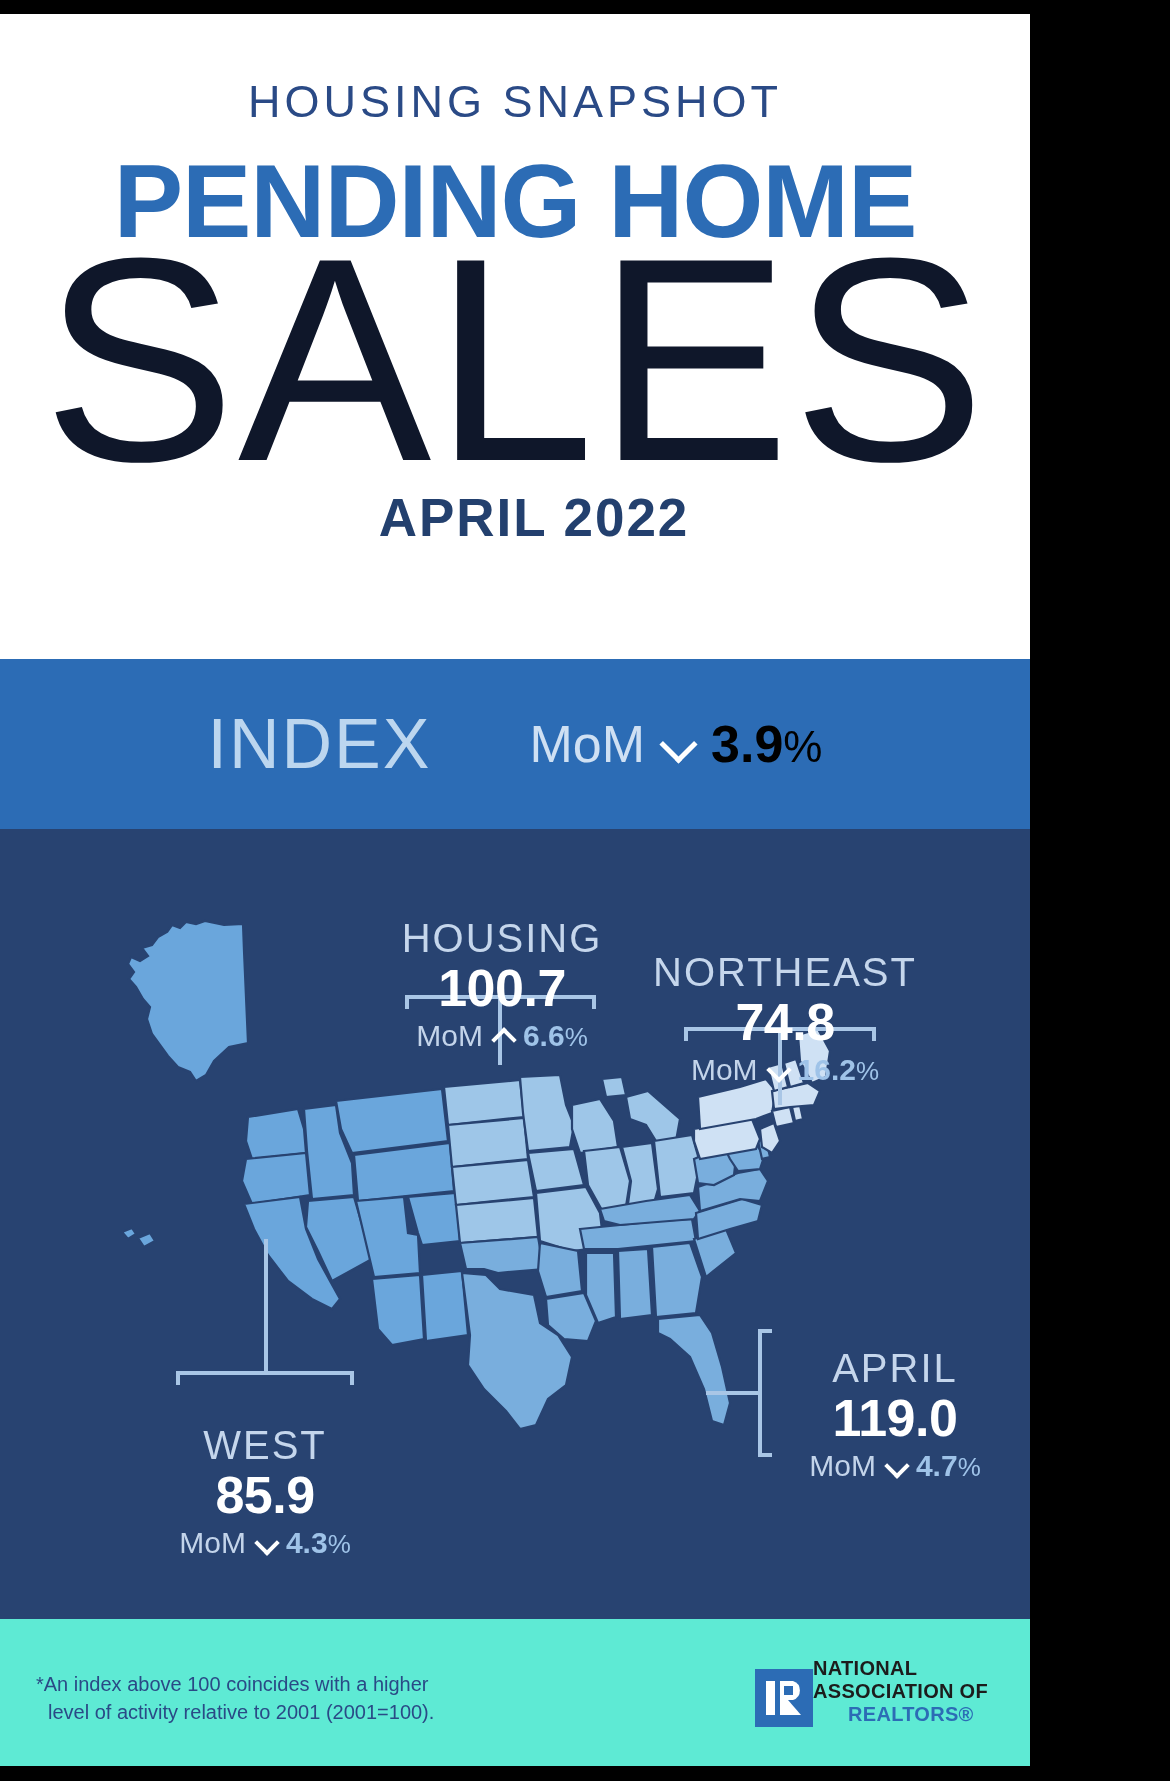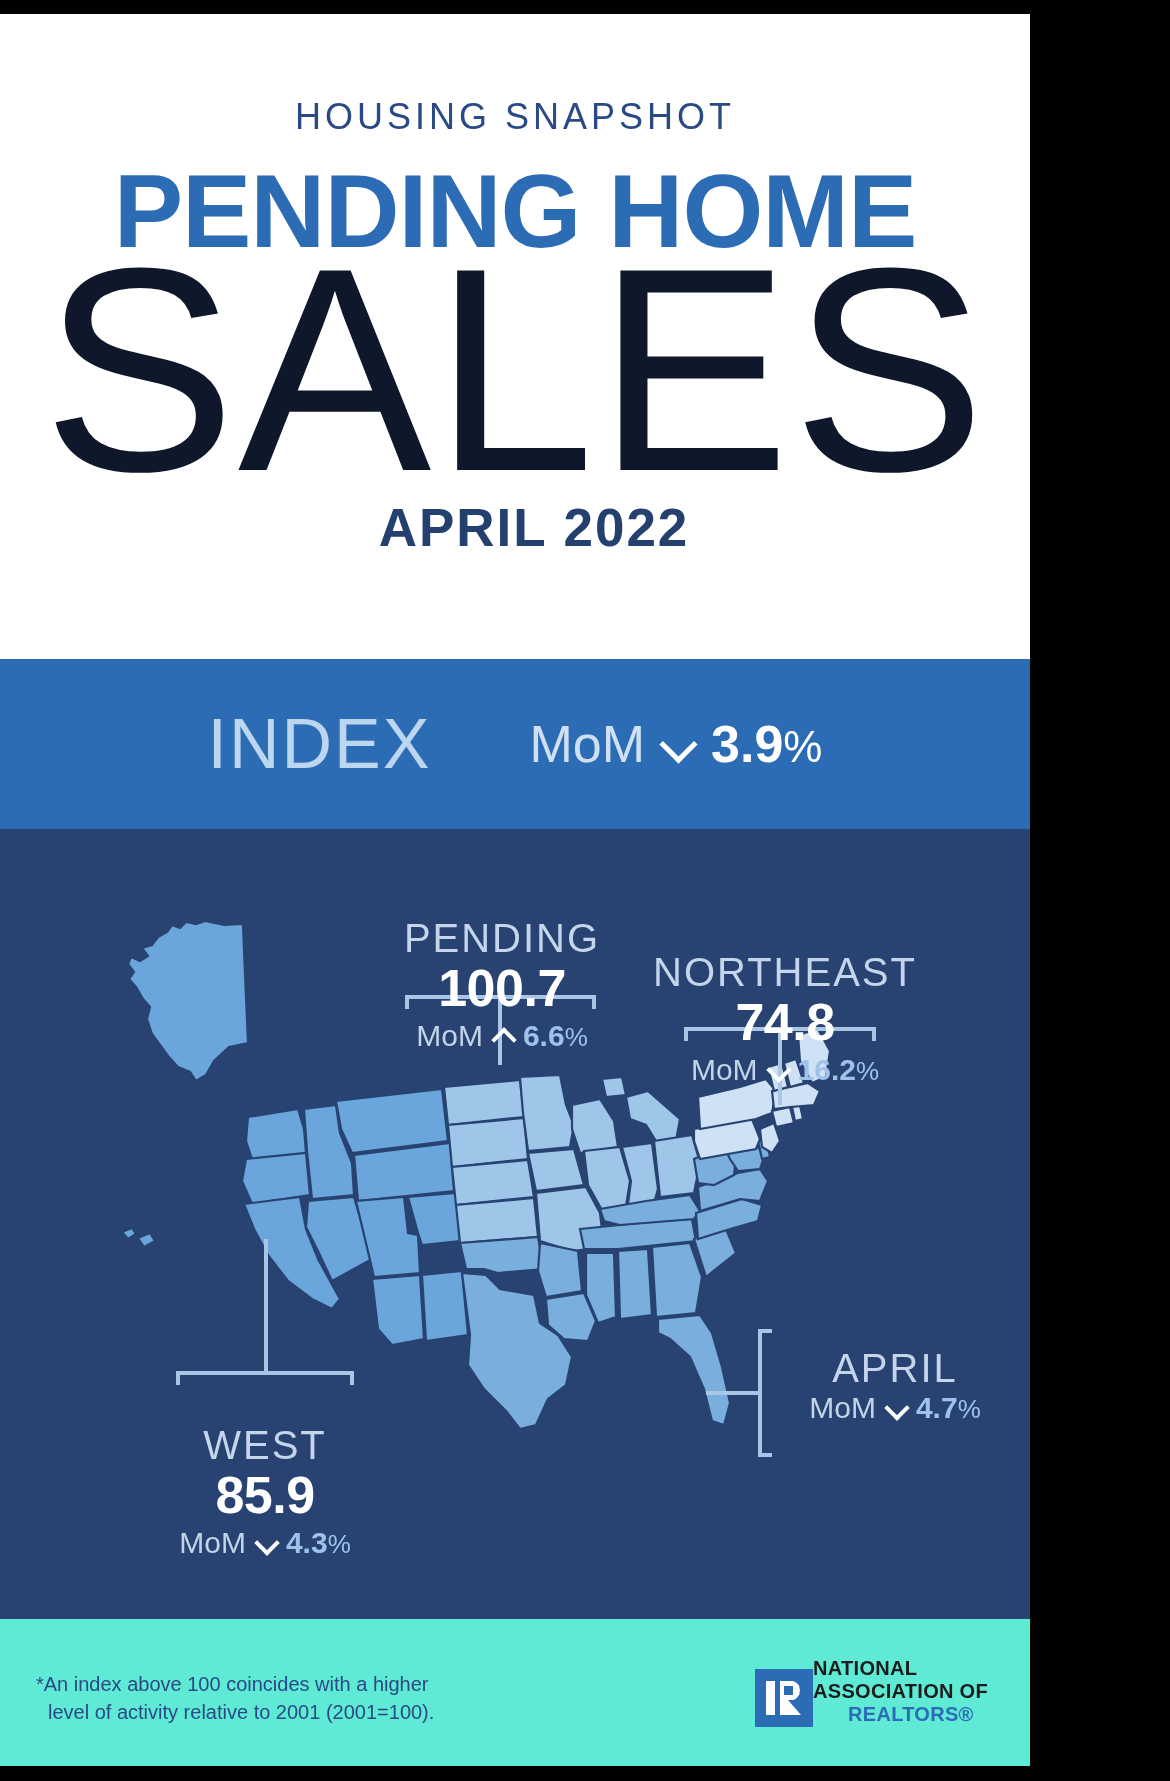--- a/index.html
+++ b/index.html
@@ -13,22 +13,22 @@
     position:absolute; left:0; top:14px;
     width:1030px; height:1752px;
     background:#ffffff;
     overflow:hidden;
   }
 
   
   .header { position:relative; height:645px; background:#fff; }
   .kicker {
     text-align:center; color:#2a4a86;
-    font-size:36px; letter-spacing:4px;
-    font-weight:300; padding-top:82px;
+    font-size:45px; letter-spacing:4px;
+    font-weight:300; padding-top:62px;
     font-family:"Liberation Sans", sans-serif;
   }
   .title-pending {
     text-align:center; color:#2c6cb5;
     font-size:104px; font-weight:bold;
     letter-spacing:-1px; line-height:0.92;
     margin-top:26px;
   }
   .title-sales {
     text-align:center; color:#0f172a;
@@ -56,21 +56,21 @@
     font-weight:300; letter-spacing:2px;
   }
   .index-value {
     color:#ffffff; font-size:92px;
     font-weight:bold; letter-spacing:-1px;
   }
   .index-mom { display:flex; align-items:center; gap:16px; }
   .mom-word {
     color:#cfe0f3; font-size:52px; font-weight:300;
   }
-  .mom-pct { color:#ffffff; font-size:52px; font-weight:bold; }
+  .mom-pct { color:#000000; font-size:52px; font-weight:bold; }
   .mom-pct .sym { font-weight:normal; font-size:44px; }
   .chev { display:inline-block; width:34px; height:34px; position:relative; }
   .chev::before {
     content:""; position:absolute; left:4px; top:4px;
     width:22px; height:22px;
     border-right:5px solid #fff; border-bottom:5px solid #fff;
     transform:rotate(45deg);
   }
 
   
@@ -282,41 +282,42 @@
 
       <g fill="none" stroke="#a9c6e6" stroke-width="4">
         <path d="M407 180 L407 168 L594 168 L594 180 M500 168 L500 236"></path>
         <path d="M686 212 L686 200 L874 200 L874 212 M780 200 L780 276"></path>
         <path d="M772 502 L760 502 L760 626 L772 626 M760 564 L706 564"></path>
         <path d="M178 556 L178 544 L352 544 L352 556 M266 544 L266 410"></path>
       </g>
     </svg>
 
     <div class="callout cal-midwest">
-      <div class="c-region">PENDING</div>
+      <div class="c-region">HOUSING</div>
       <div class="c-value">100.7</div>
       <div class="c-mom">
         <span class="w">MoM</span>
         <span class="chev-s up"></span>
         <span class="p"><span>6.6</span><span class="sym">%</span></span>
       </div>
     </div>
 
     <div class="callout cal-northeast">
       <div class="c-region">NORTHEAST</div>
       <div class="c-value">74.8</div>
       <div class="c-mom">
         <span class="w">MoM</span>
         <span class="chev-s"></span>
         <span class="p"><span>16.2</span><span class="sym">%</span></span>
       </div>
     </div>
 
     <div class="callout cal-south">
       <div class="c-region">APRIL</div>
+      <div class="c-value">119.0</div>
       <div class="c-mom">
         <span class="w">MoM</span>
         <span class="chev-s"></span>
         <span class="p"><span>4.7</span><span class="sym">%</span></span>
       </div>
     </div>
 
     <div class="callout cal-west">
       <div class="c-region">WEST</div>
       <div class="c-value">85.9</div>

